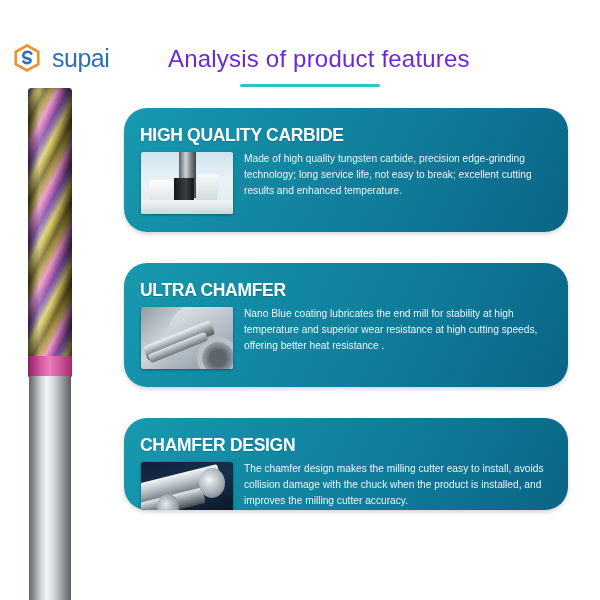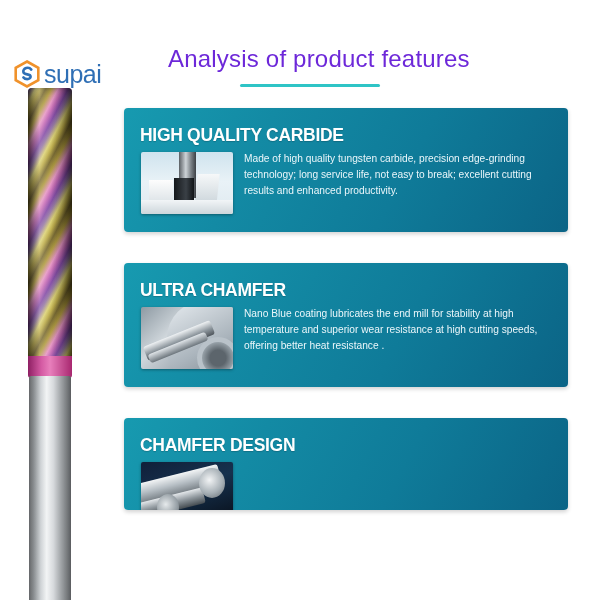--- a/index.html
+++ b/index.html
@@ -6,21 +6,21 @@
   body{
     width:600px;height:600px;background:#ffffff;
     font-family:"Liberation Sans","DejaVu Sans",sans-serif;
     overflow:hidden;position:relative;
   }
   .page{position:relative;width:600px;height:600px;}
 
   
   .header{position:absolute;left:0;top:0;width:600px;height:100px;}
 
-  .logo{position:absolute;left:14px;top:60px;display:flex;align-items:center;gap:4px;}
+  .logo{position:absolute;left:14px;top:44px;display:flex;align-items:center;gap:12px;}
   .logo-mark{width:26px;height:28px;position:relative;flex:none;}
   .logo-word{font-size:25px;letter-spacing:-0.5px;color:#2f6fb5;font-weight:400;line-height:1;}
 
   .title{
     position:absolute;left:168px;top:45px;
     font-size:24px;color:#6d28d9;font-weight:400;letter-spacing:0.2px;
     white-space:nowrap;
   }
   .title-rule{
     position:absolute;left:240px;top:84px;width:140px;height:3px;
@@ -61,21 +61,21 @@
   }
   .tool-shank:after{
     content:"";position:absolute;left:0;right:0;bottom:0;height:12px;
     border-radius:0 0 7px 7px;
     background:linear-gradient(180deg,rgba(0,0,0,0),rgba(0,0,0,.35));
   }
 
   
   .cards{position:absolute;left:124px;top:108px;width:444px;}
   .card{
-    position:relative;width:444px;border-radius:4px;
+    position:relative;width:444px;border-radius:23px;
     background:linear-gradient(118deg,#179ab0 0%,#138aa4 30%,#0f7b99 62%,#0b6486 100%);
     box-shadow:0 2px 4px rgba(0,0,0,.18);
     margin-bottom:31px;overflow:hidden;
   }
   .card-1{height:124px;}
   .card-2{height:124px;}
   .card-3{height:92px;}
   .card-head{
     position:absolute;left:16px;top:17px;
     color:#ffffff;font-size:17.5px;font-weight:700;
@@ -167,21 +167,21 @@
 
     <div class="card card-1">
       <div class="card-head">HIGH QUALITY CARBIDE</div>
       <div class="card-thumb th-1">
         <span class="w1"></span>
           <span class="w2"></span>
           <span class="bar"></span>
           <span class="blk"></span>
           <span class="base"></span>
       </div>
-      <div class="card-body">Made of high quality tungsten carbide, precision edge-grinding technology; long service life, not easy to break; excellent cutting results and enhanced productivity.</div>
+      <div class="card-body">Made of high quality tungsten carbide, precision edge-grinding technology; long service life, not easy to break; excellent cutting results and enhanced temperature.</div>
     </div>
 
     <div class="card card-2">
       <div class="card-head">ULTRA CHAMFER</div>
       <div class="card-thumb th-2">
         <span class="cone"></span>
           <span class="ring"></span>
           <span class="shaft"></span>
           <span class="shaft2"></span>
       </div>
@@ -189,16 +189,17 @@
     </div>
 
     <div class="card card-3">
       <div class="card-head">CHAMFER DESIGN</div>
       <div class="card-thumb th-3">
         <span class="rod"></span>
           <span class="rod2"></span>
           <span class="cap"></span>
           <span class="cap2"></span>
       </div>
+      <div class="card-body">The chamfer design makes the milling cutter easy to install, avoids collision damage with the chuck when the product is installed, and improves the milling cutter accuracy.</div>
     </div>
 
   </div>
 </div>
 
 </body></html>

